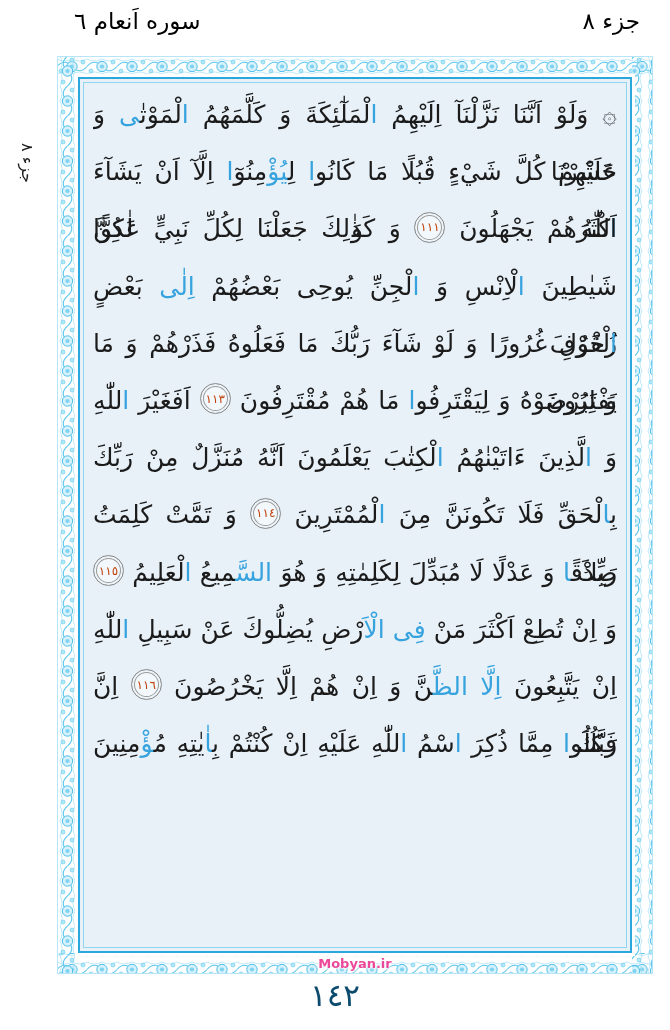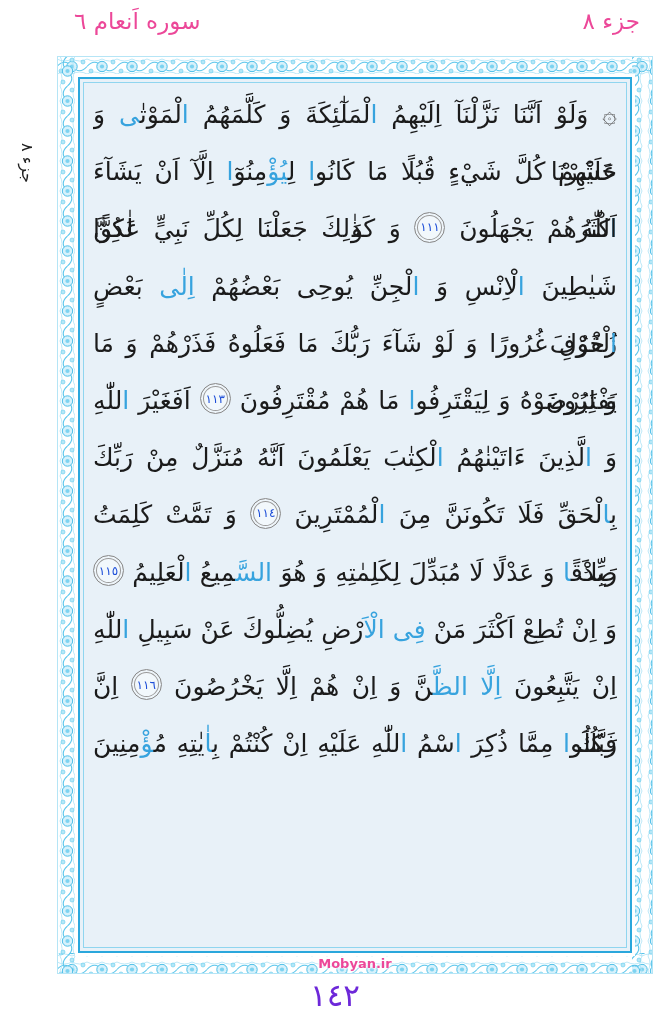--- a/index.html
+++ b/index.html
@@ -1,21 +1,21 @@
 <!DOCTYPE html>
 <html lang="ar" dir="rtl"><head>
 <meta charset="utf-8">
 <style>
   html,body{margin:0;padding:0;background:#ffffff;}
   .screen{
     position:relative;width:670px;height:1030px;overflow:hidden;background:#ffffff;
     font-family:"DejaVu Sans",sans-serif;color:#1b1b1b;
   }
   
-  .hdr{position:absolute;top:8px;font-size:23px;direction:rtl;white-space:nowrap;color:#ec4899;}
+  .hdr{position:absolute;top:8px;font-size:23px;direction:rtl;white-space:nowrap;color:#000000;}
   .hdr-juz{right:30px;}
   .hdr-surah{left:74px;}
   
   .side-label{
     position:absolute;top:150px;left:-24px;width:102px;height:26px;line-height:26px;
     text-align:center;font-size:16px;direction:rtl;color:#222;
     transform:rotate(90deg);
   }
   
   .frame{position:absolute;left:57px;top:56px;width:596px;height:918px;}
@@ -38,33 +38,33 @@
     text-align:justify;text-align-last:justify;
     white-space:normal;color:#1b1b1b;
   }
   .hl{color:#37a3de;}
   .orn{color:#5a5a5a;}
   .ayah{
     display:inline-flex;align-items:center;justify-content:center;
     width:29px;height:29px;border-radius:50%;
     border:1.3px solid #8a8a8a;
     box-shadow:inset 0 0 0 2px #eef5fa,inset 0 0 0 3px #9a9a9a;
-    background:#f2f8fc;color:#1d4ed8;
+    background:#f2f8fc;color:#c2410c;
     font-size:12px;line-height:1;vertical-align:middle;position:relative;top:-3px;
   }
   
   .watermark{
     position:absolute;left:0;right:0;bottom:0;height:21px;line-height:21px;
     text-align:center;font-size:13px;font-weight:bold;color:#ec4899;
     text-shadow:0 0 2px #fff,0 0 2px #fff,0 0 3px #fff,0 0 4px #fff;
     font-family:"DejaVu Sans",sans-serif;
   }
   .page-number{
     position:absolute;top:977px;left:0;right:0;text-align:center;
-    font-size:31px;color:#6d28d9;direction:rtl;
+    font-size:31px;color:#0c4a6e;direction:rtl;
   }
 </style>
 </head>
 <body>
 
 <div class="screen">
 
   <div class="hdr hdr-juz">جزء ٨</div>
   <div class="hdr hdr-surah">سوره اَنعام ٦</div>
 

